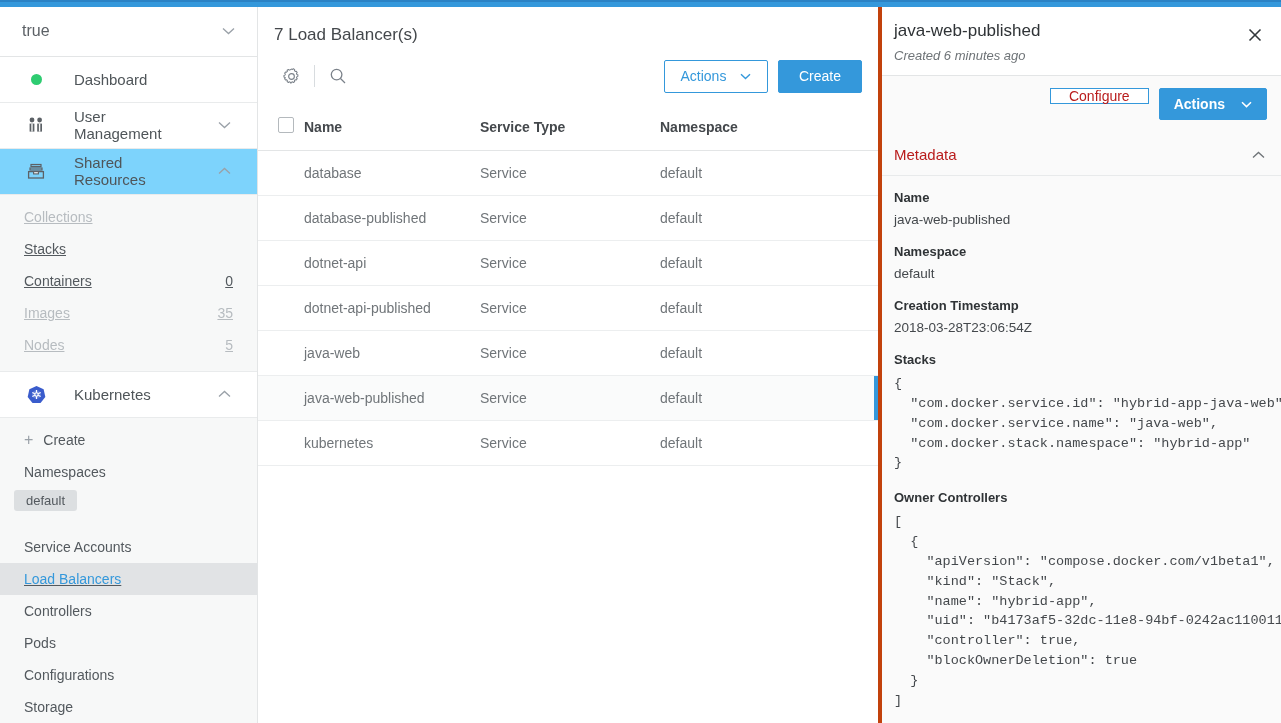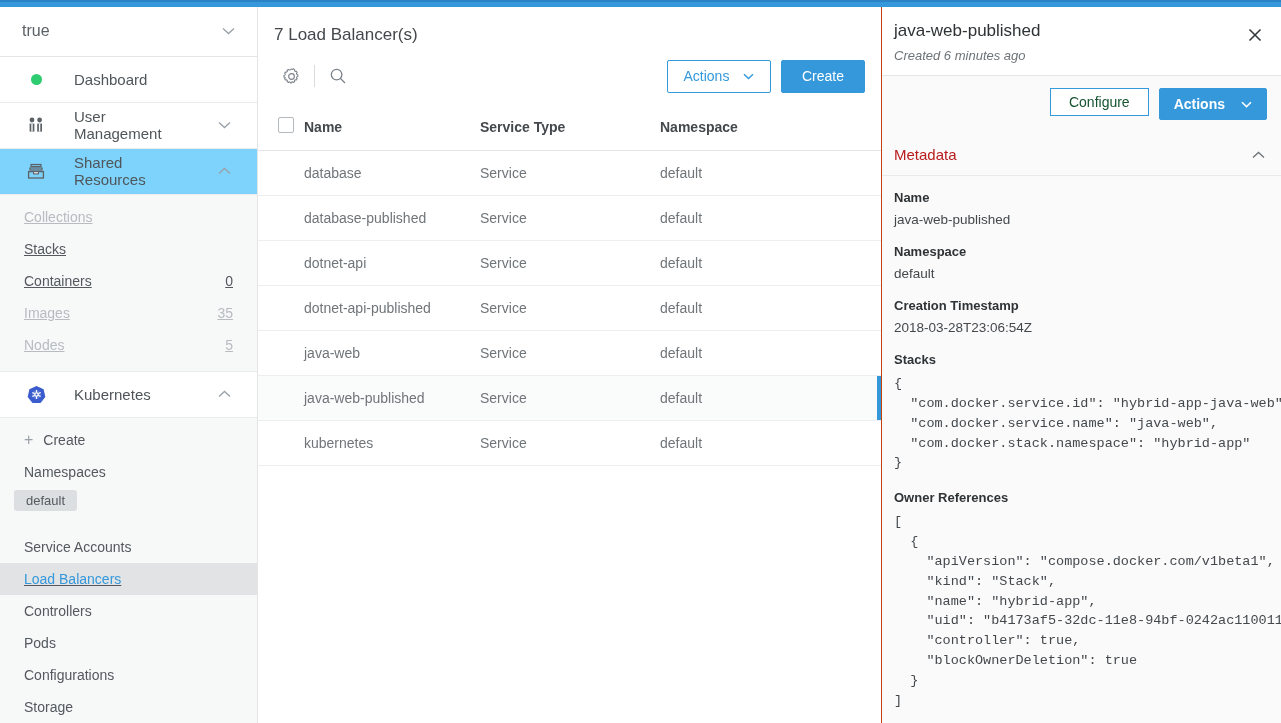--- a/index.html
+++ b/index.html
@@ -67,21 +67,21 @@
     margin: 2px 0 10px 14px; display: inline-block;
     background: #dcdfe1; color: #53595e; font-size: 13px;
     padding: 3px 12px; border-radius: 3px;
   }
   .k8s-spacer { height: 10px; }
 
   
   .main {
     flex: 1 1 auto; min-width: 0; background: #fff;
     display: flex; flex-direction: column;
-    border-right: 1px solid #c2410c;
+    border-right: 4px solid #c2410c;
   }
   .main-title { padding: 18px 0 0 16px; font-size: 17px; color: #44484c; }
   .toolbar {
     height: 62px; display: flex; align-items: center; padding: 0 16px;
   }
   .tool-icons { display: flex; align-items: center; gap: 0; }
   .ibtn {
     width: 34px; height: 34px; display: flex; align-items: center; justify-content: center;
     cursor: pointer;
   }
@@ -130,21 +130,21 @@
   .panel-sub { font-size: 13px; color: #6e7377; font-style: italic; }
   .close-x {
     position: absolute; right: 14px; top: 16px; width: 24px; height: 24px;
     display: flex; align-items: center; justify-content: center; cursor: pointer;
     font-size: 18px; color: #33383c; line-height: 1;
   }
   .panel-actions {
     background: #fafafa; padding: 12px 14px; display: flex; justify-content: flex-end; gap: 10px;
   }
   .btn-configure {
-    height: 28px; border: 1px solid #3498db; background: #fff; color: #14532d;
+    height: 16px; border: 1px solid #3498db; background: #fff; color: #b91c1c;
     font-size: 14px; border-radius: 0; padding: 0 18px; cursor: pointer;
     display: flex; align-items: center;
   }
   .btn-panel-actions {
     height: 32px; background: #3498db; border: 1px solid #3498db; color: #fff;
     font-size: 14px; font-weight: bold; border-radius: 2px; padding: 0 14px; cursor: pointer;
     display: flex; align-items: center; gap: 16px;
   }
   .section-head {
     display: flex; align-items: center; padding: 14px 16px 12px 12px;
@@ -438,21 +438,21 @@
         </div>
         <div class="field">
           <div class="k">Stacks</div>
           <div class="v code">{
   "com.docker.service.id": "hybrid-app-java-web",
   "com.docker.service.name": "java-web",
   "com.docker.stack.namespace": "hybrid-app"
 }</div>
         </div>
         <div class="field">
-          <div class="k">Owner References</div>
+          <div class="k">Owner Controllers</div>
           <div class="v code">[
   {
     "apiVersion": "compose.docker.com/v1beta1",
     "kind": "Stack",
     "name": "hybrid-app",
     "uid": "b4173af5-32dc-11e8-94bf-0242ac110011",
     "controller": true,
     "blockOwnerDeletion": true
   }
 ]</div>

